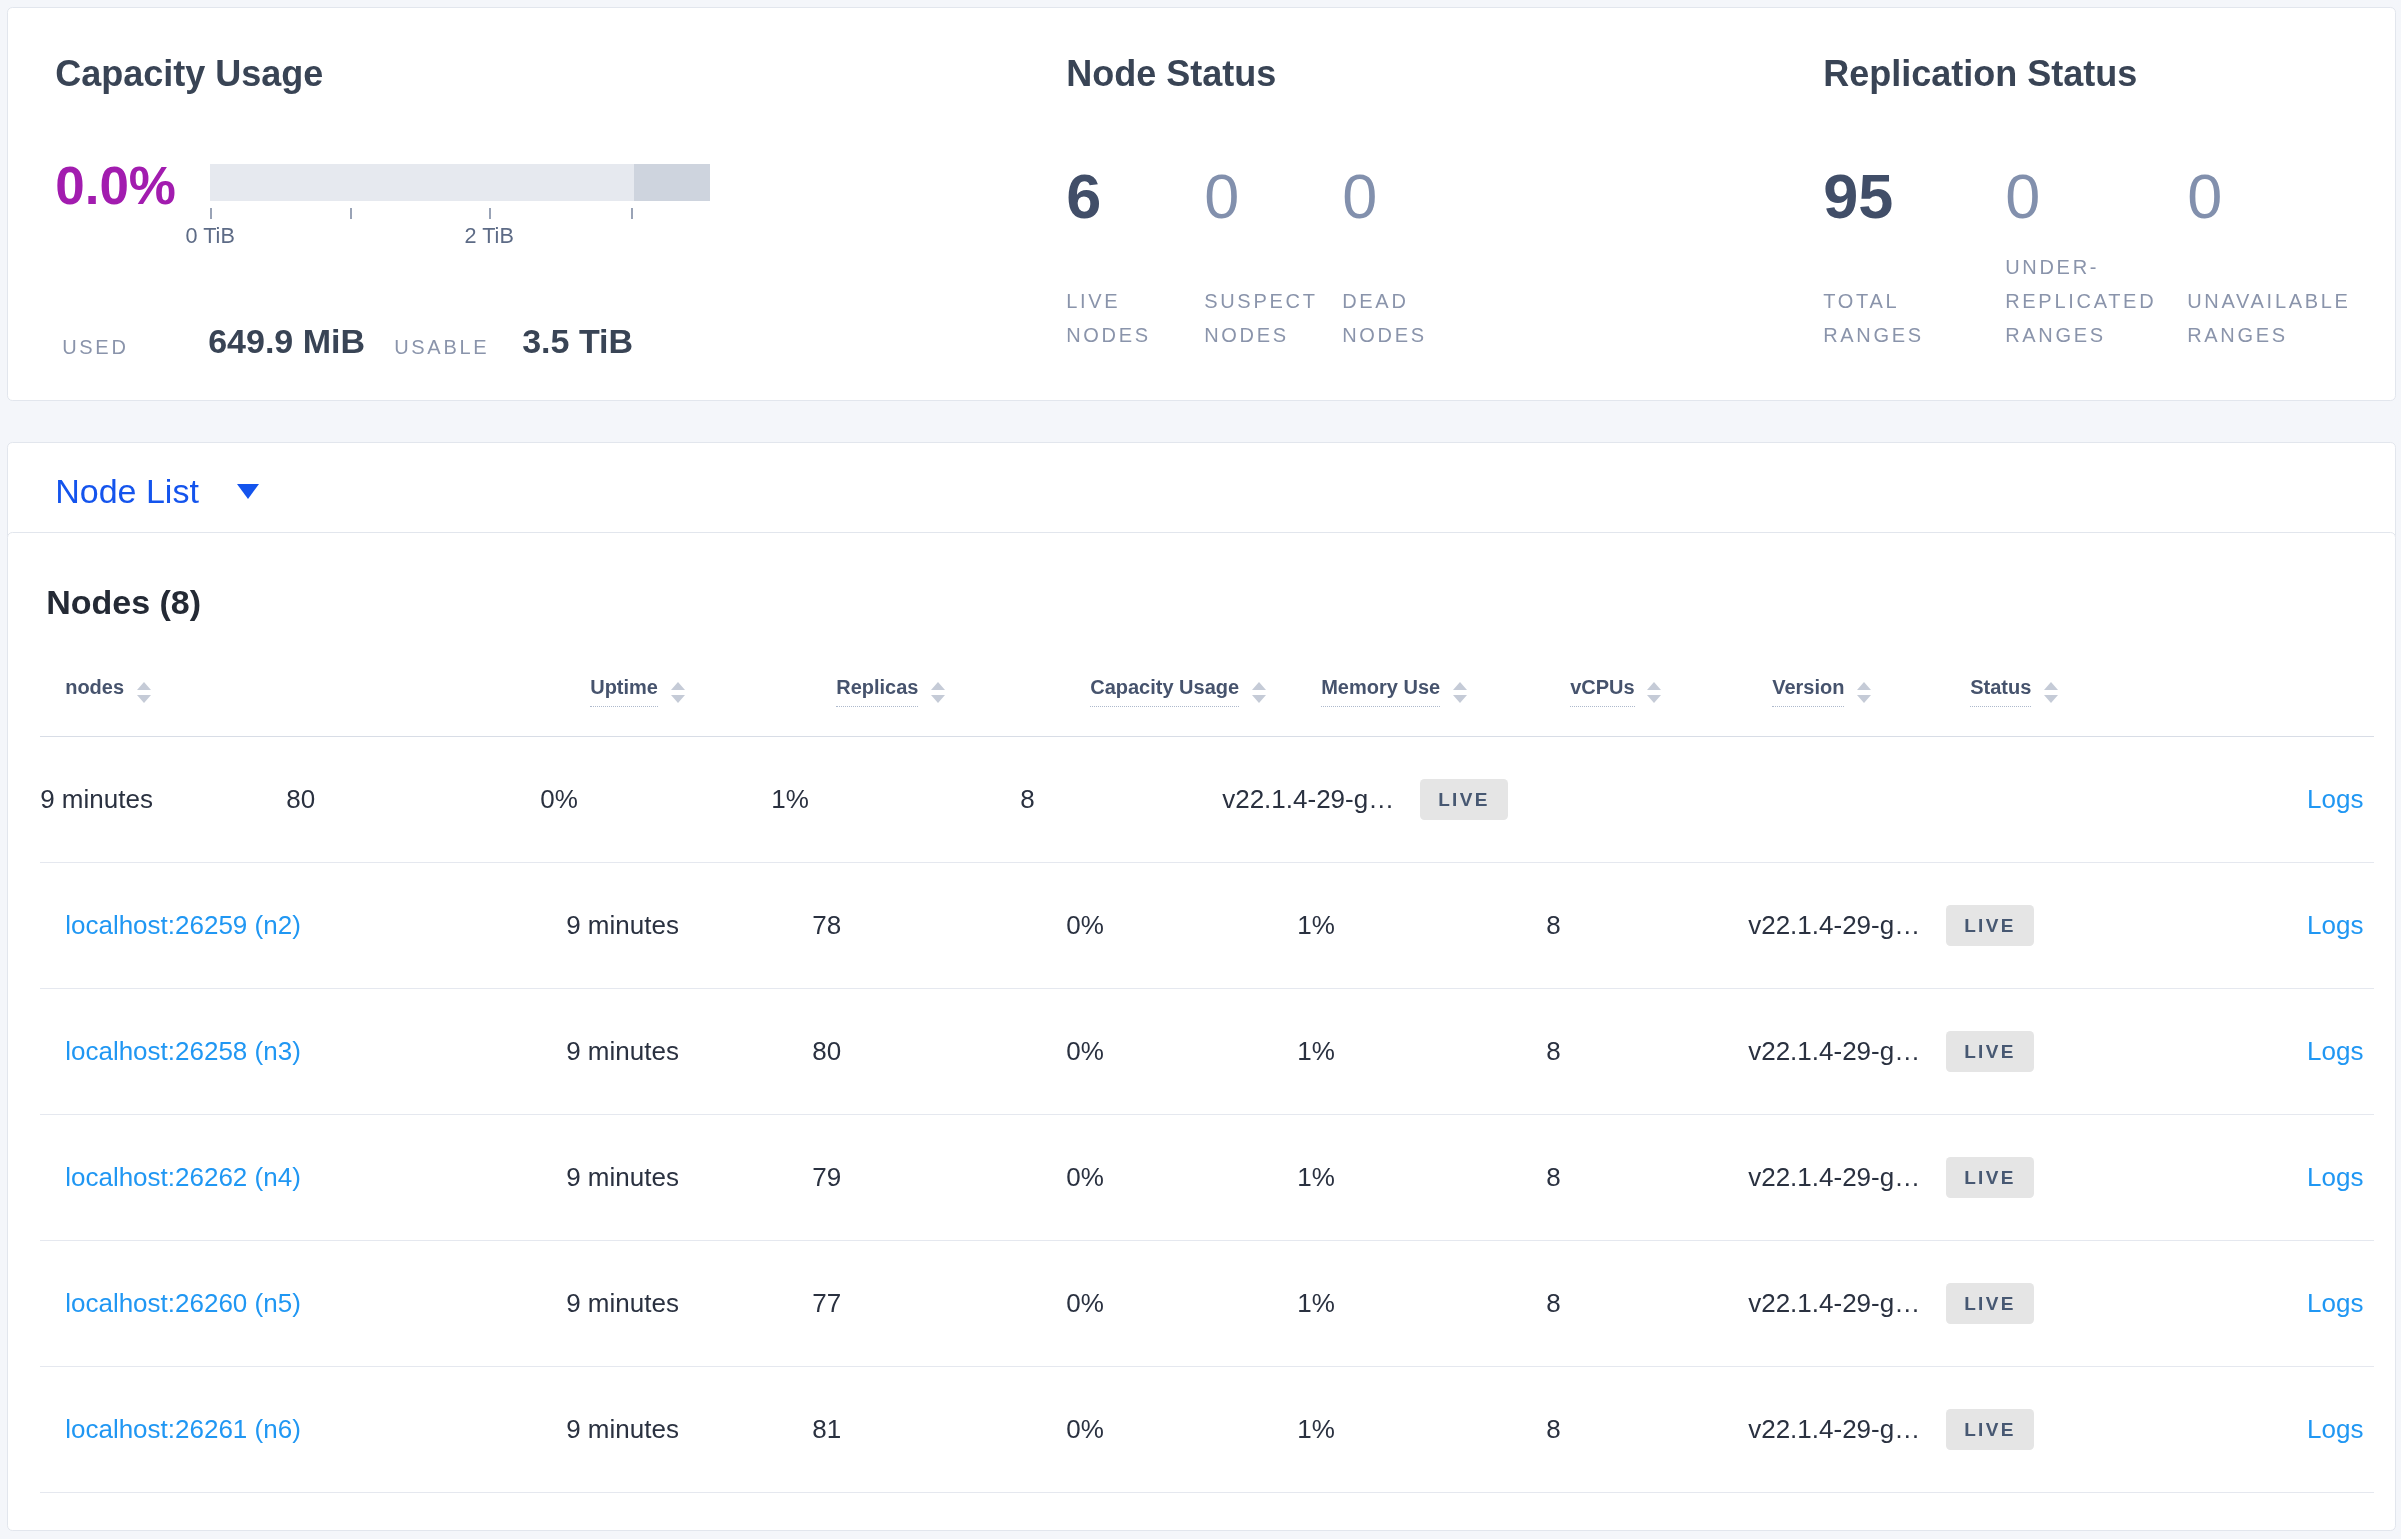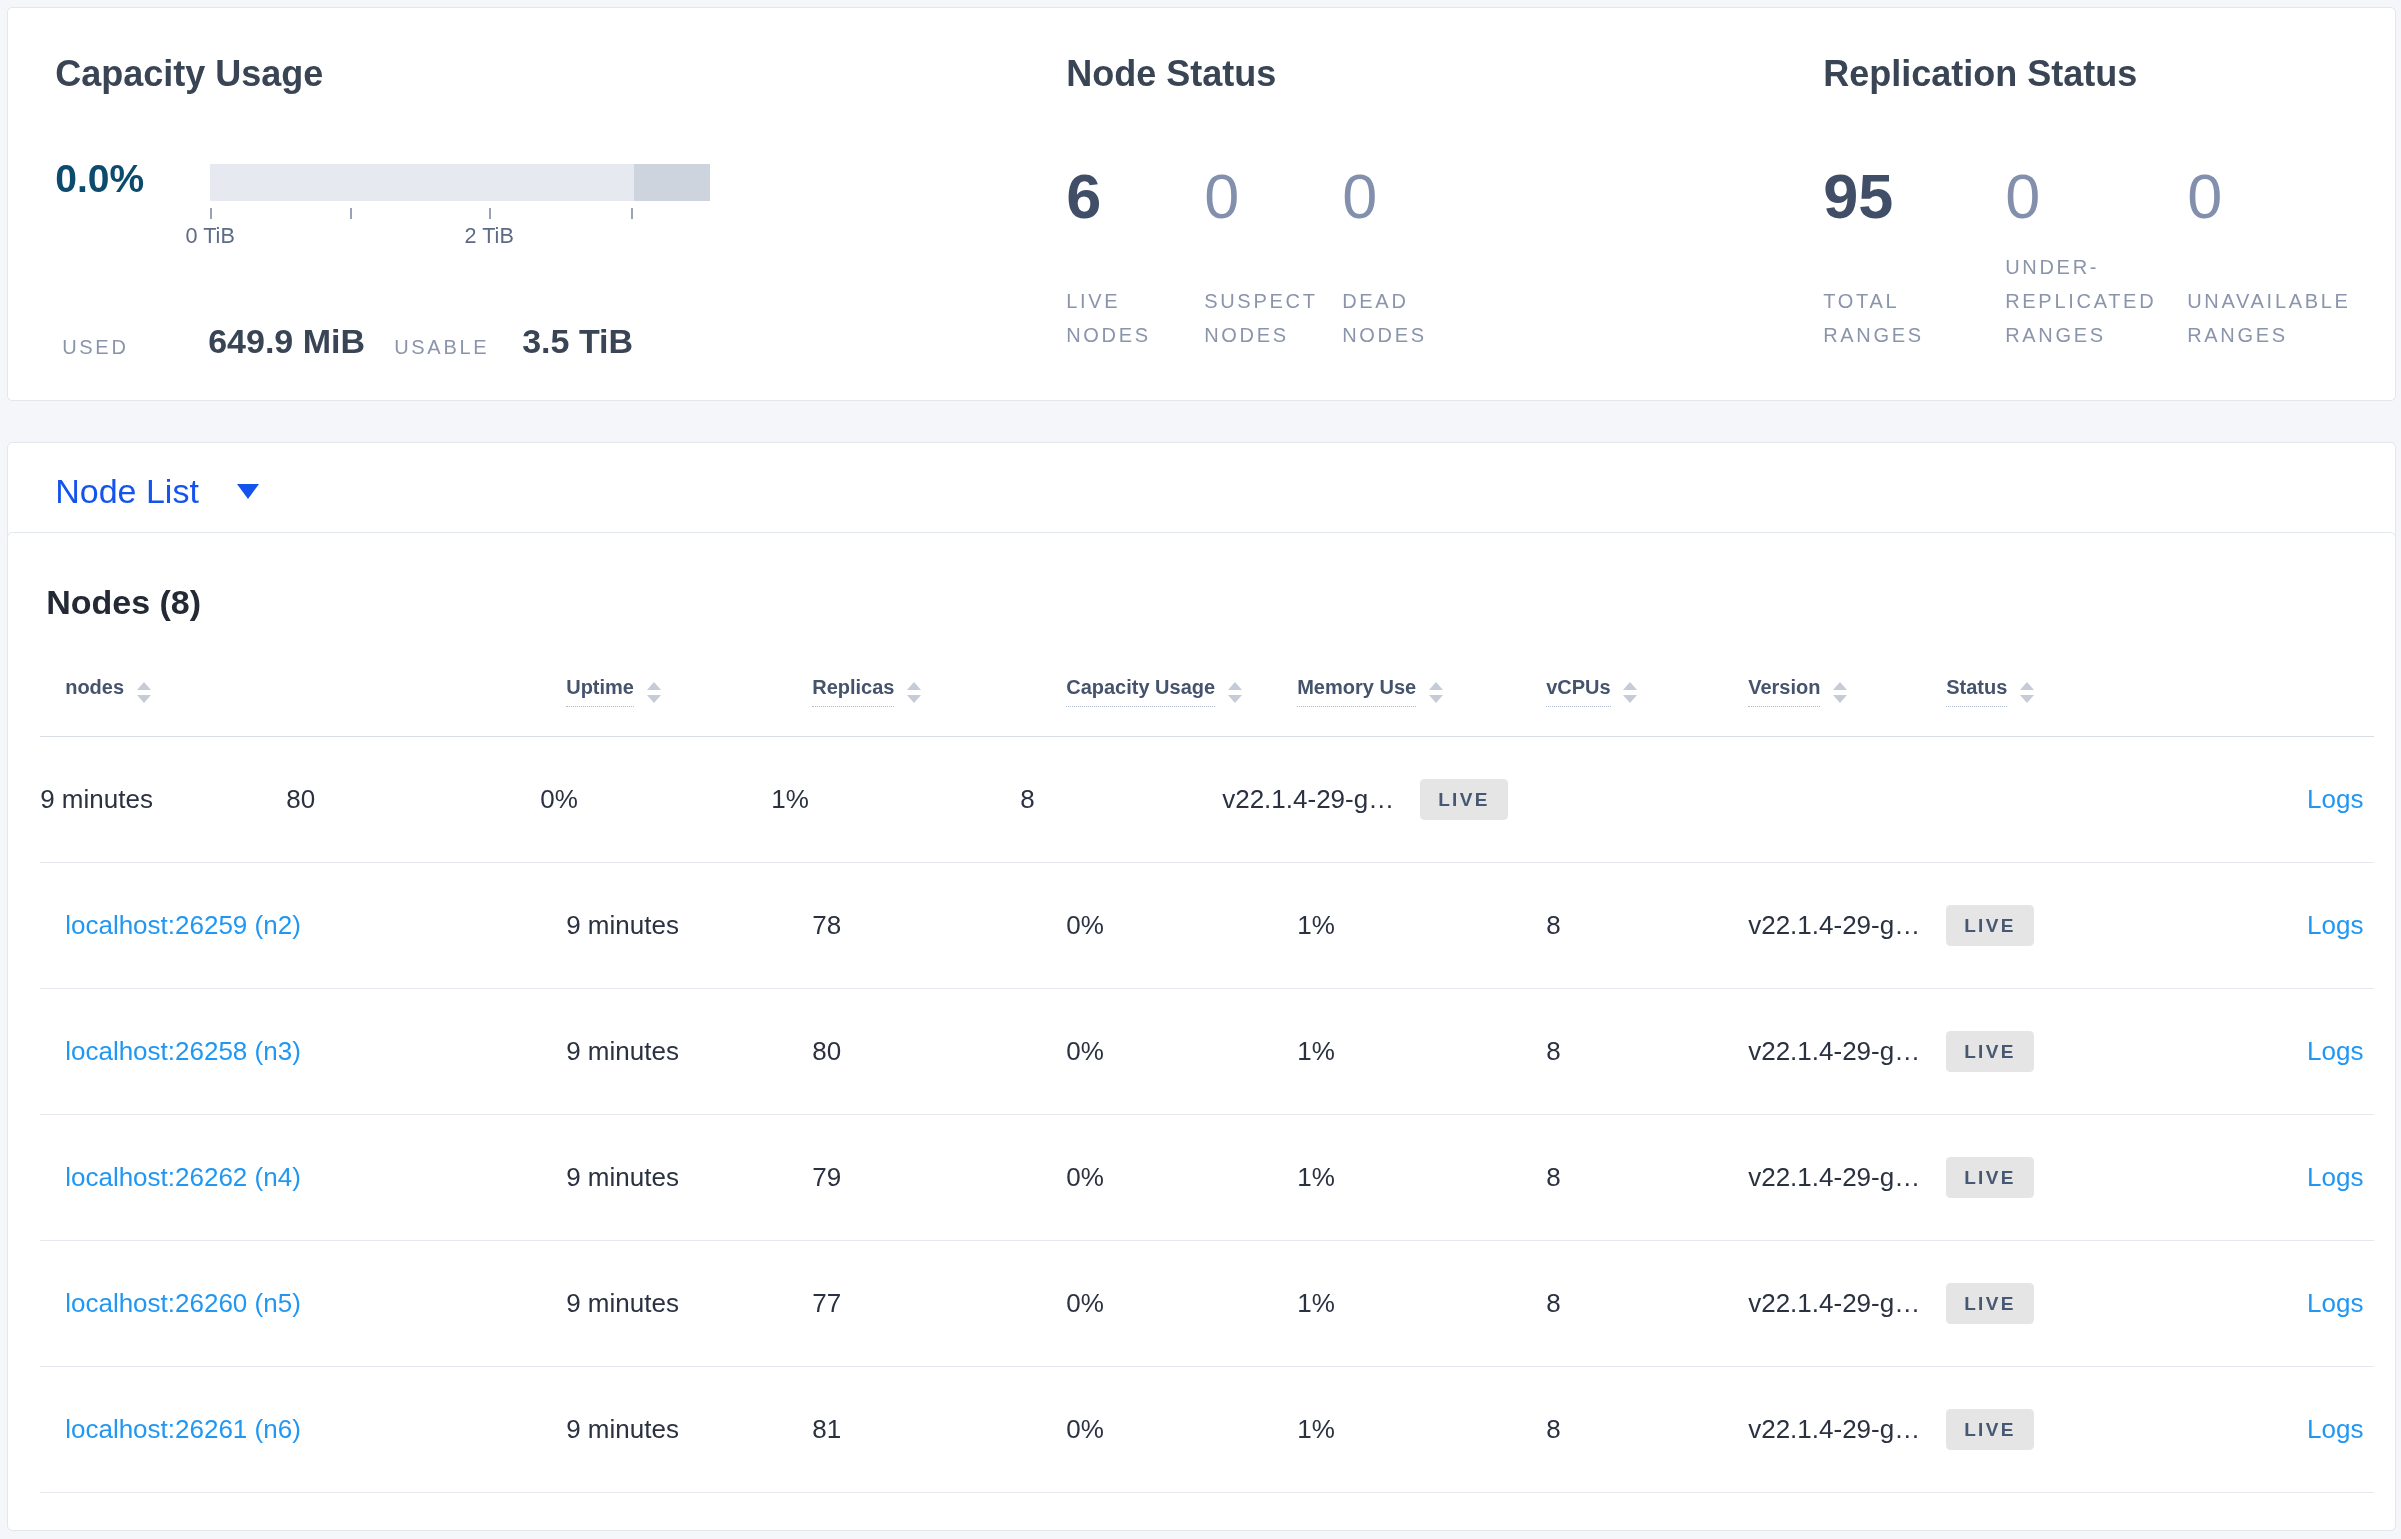--- a/index.html
+++ b/index.html
@@ -8,21 +8,21 @@
   .card { position:absolute; background:#fff; border:0.9px solid #e2e6ed; border-radius:5.4px; }
 
   
   #summary-card { left:7.2px; top:7.2px; width:2389px; height:394px; }
   .section { position:absolute; top:0; height:100%; }
   .section-title { position:absolute; top:45px; left:0; font-size:36px; font-weight:600; color:#394455; }
   #capacity-section { left:47px; width:947px; }
   #node-section { left:1058px; width:631px; }
   #repl-section { left:1815px; width:577px; }
 
-  .cap-percent { position:absolute; left:0; top:151px; font-size:39px; font-weight:700; color:#0c4a6e; line-height:1; }
+  .cap-percent { position:absolute; left:0; top:151px; font-size:53px; font-weight:700; color:#a21caf; line-height:1; }
   .cap-bar { position:absolute; left:155px; top:156px; width:499px; height:37px; background:#e6e9ef; }
   .cap-bar-dark { position:absolute; left:424px; top:0; width:76px; height:37px; background:#ced4de; }
   .cap-tick { position:absolute; top:200px; width:1.8px; height:10.8px; background:#99a3b6; }
   .cap-tick-label { position:absolute; top:215px; width:108px; margin-left:-54px; text-align:center;
     font-size:21.6px; color:#5d6b86; }
   .cap-stats { position:absolute; top:314px; left:0; width:100%; height:36px; }
   .cap-stat-label { position:absolute; top:13.5px; font-size:20px; letter-spacing:2.7px; color:#8a94ab; }
   .cap-stat-value { position:absolute; top:0; font-size:34px; font-weight:600; color:#394455; }
   #used-label { left:7px; } #used-value { left:153px; }
   #usable-label { left:339px; } #usable-value { left:467px; }
@@ -44,21 +44,21 @@
   #nodelist-caret { width:0; height:0; margin-left:38px; border-left:11.7px solid transparent;
     border-right:11.7px solid transparent; border-top:15.3px solid #1454ed; }
 
   
   #table-card { left:7.2px; top:532px; width:2389px; height:999px; }
   #table-title { position:absolute; top:50px; left:38px; font-size:34px; font-weight:600; color:#242a35; }
   #table-wrap { position:absolute; top:117px; left:32px; width:2334px; }
   #thead { display:flex; height:87px; border-bottom:0.9px solid #d8dde6; }
   .hcell { display:flex; align-items:flex-start; padding-top:25px; }
   .hlabel { font-size:20px; font-weight:600; color:#46536d; line-height:1.2; }
-  .hlabel.dotted { border-bottom:1.8px dotted #aeb9cc; padding-bottom:7.2px; }
+  .hlabel.dotted { border-bottom:1.8px dotted #aeb9cc; padding-bottom:7.2px;margin-left:24px; }
   .sort-icon { display:flex; flex-direction:column; gap:4.5px; margin-left:12.6px; margin-top:7.2px; }
   .sort-icon .up { width:0; height:0; border-left:7.2px solid transparent; border-right:7.2px solid transparent;
     border-bottom:8px solid #c5cbd7; }
   .sort-icon .down { width:0; height:0; border-left:7.2px solid transparent; border-right:7.2px solid transparent;
     border-top:8px solid #c5cbd7; }
   .trow { display:flex; align-items:center; height:126px; border-bottom:0.9px solid #e5e8ef; }
   .tcell { font-size:26px; color:#2a3140; white-space:nowrap; overflow:hidden; }
   .c0 { width:526px; padding-left:25px; } .c1 { width:246px; } .c2 { width:254px; }
   .c3 { width:231px; } .c4 { width:249px; } .c5 { width:202px; } .c6 { width:198px; }
   .c7 { width:216px; } .c8 { flex:1; text-align:right; padding-right:10.8px; }

